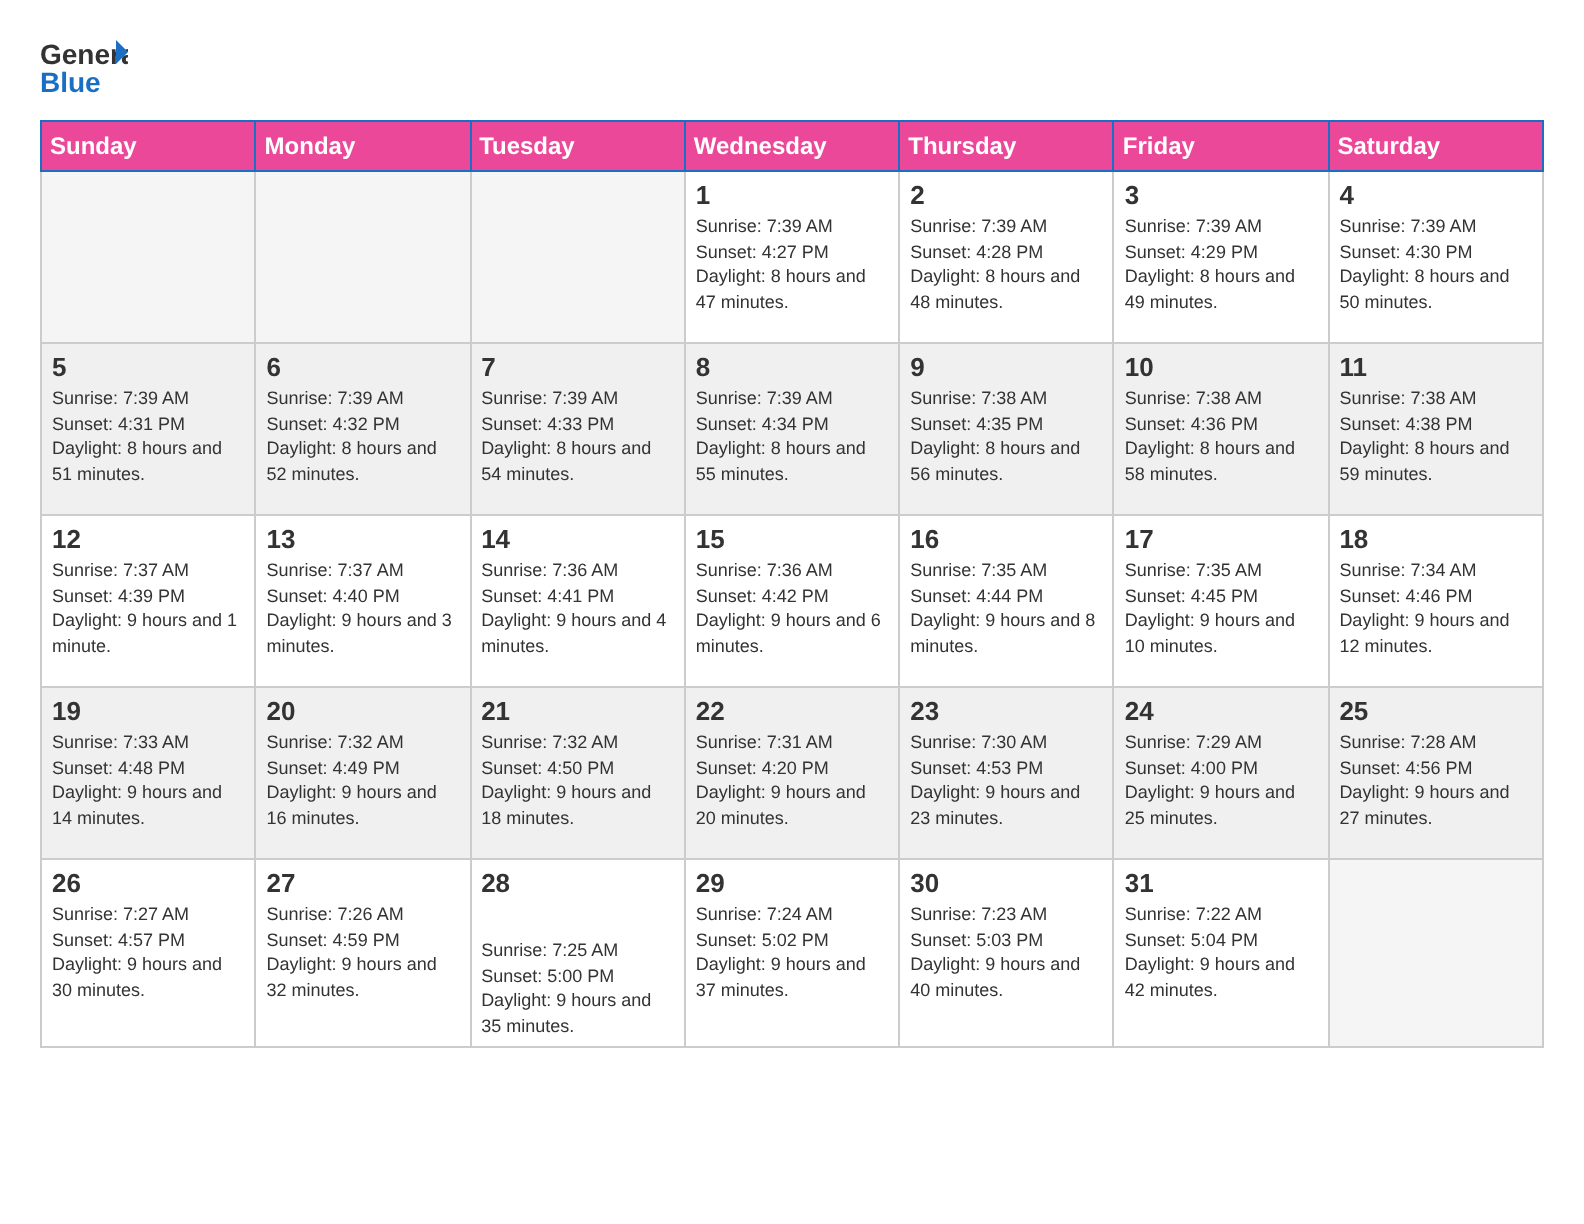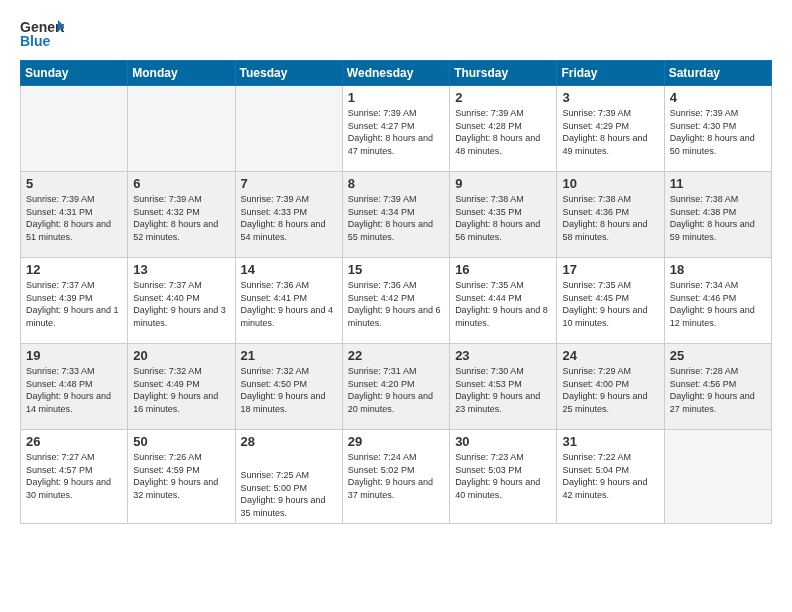--- a/index.html
+++ b/index.html
@@ -40,21 +40,21 @@
     .location-title {
       font-size: 15px;
       color: #555;
     }
     .calendar {
       width: 100%;
       border-collapse: collapse;
       table-layout: fixed;
     }
     .calendar th {
-      background: #0369a1;
+      background: #ec4899;
       color: #fff;
       font-size: 12px;
       font-weight: bold;
       padding: 5px 4px;
       text-align: left;
       border: 1px solid #1a6fc4;
     }
     .calendar td {
       border: 1px solid #ccc;
       vertical-align: top;
@@ -276,21 +276,21 @@
           </td>
         </tr>
         <tr>
           <td>
             <span class="day-num">26</span>
             <div class="day-info" style="white-space: pre-line;">Sunrise: 7:27 AM
 Sunset: 4:57 PM
 Daylight: 9 hours and 30 minutes.</div>
           </td>
           <td>
-            <span class="day-num">50</span>
+            <span class="day-num">27</span>
             <div class="day-info" style="white-space: pre-line;">Sunrise: 7:26 AM
 Sunset: 4:59 PM
 Daylight: 9 hours and 32 minutes.</div>
           </td>
           <td>
             <span class="day-num">28</span>
             <div class="day-info" style="white-space: pre-line; margin-top: 20px;">Sunrise: 7:25 AM
 Sunset: 5:00 PM
 Daylight: 9 hours and 35 minutes.</div>
           </td>

